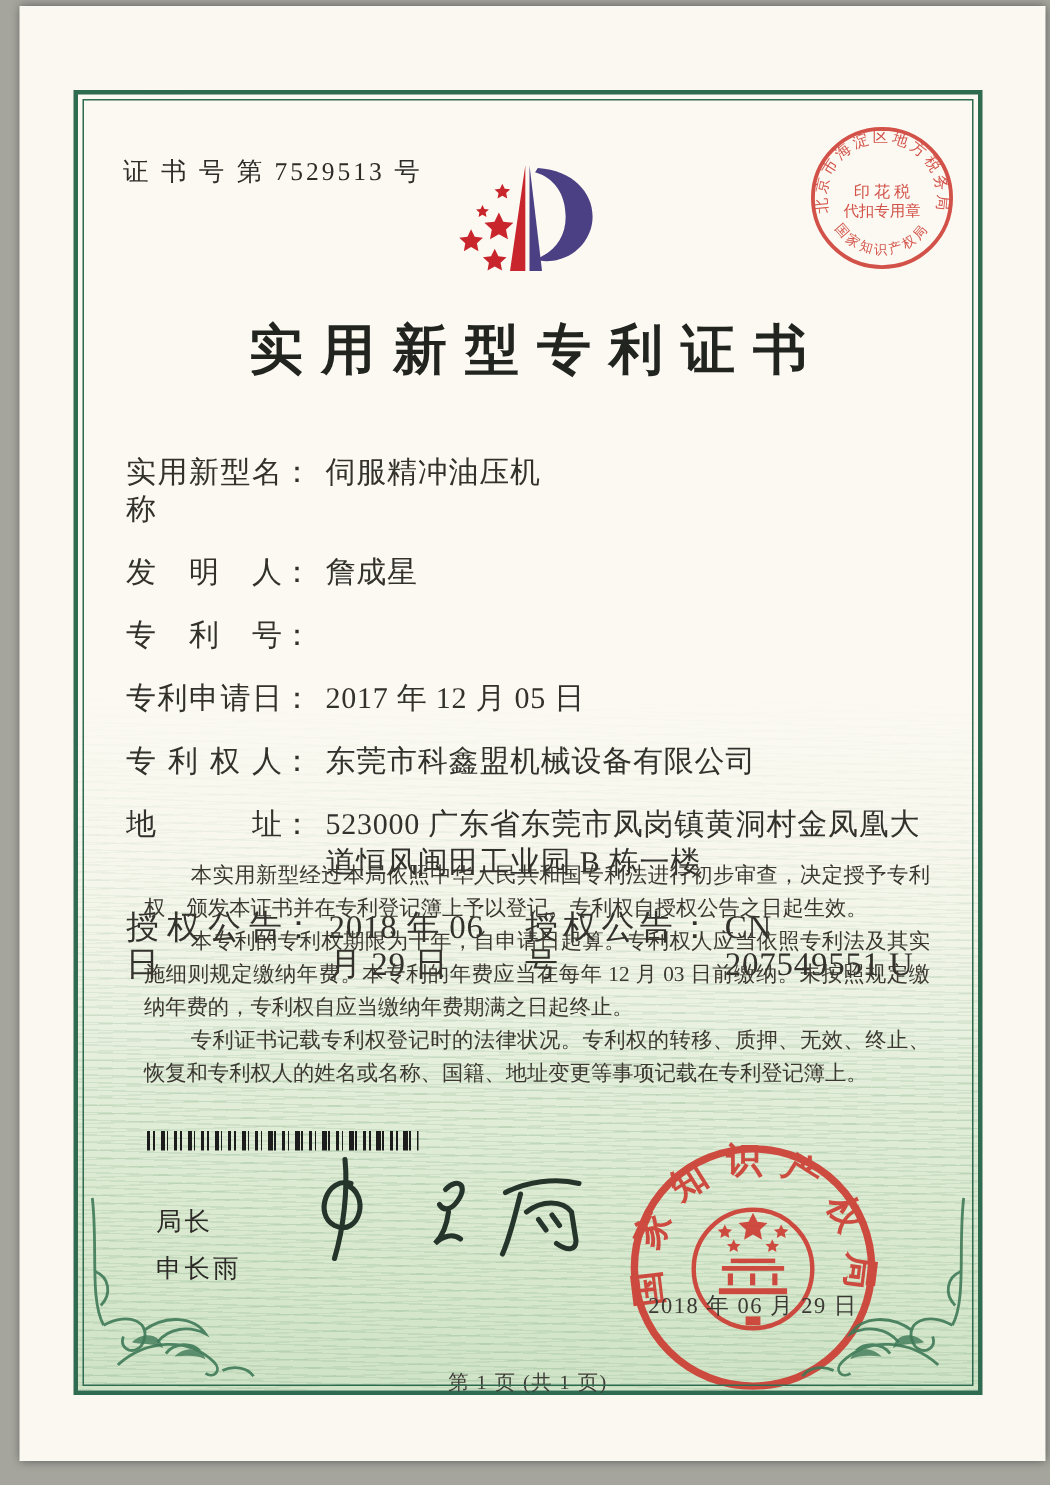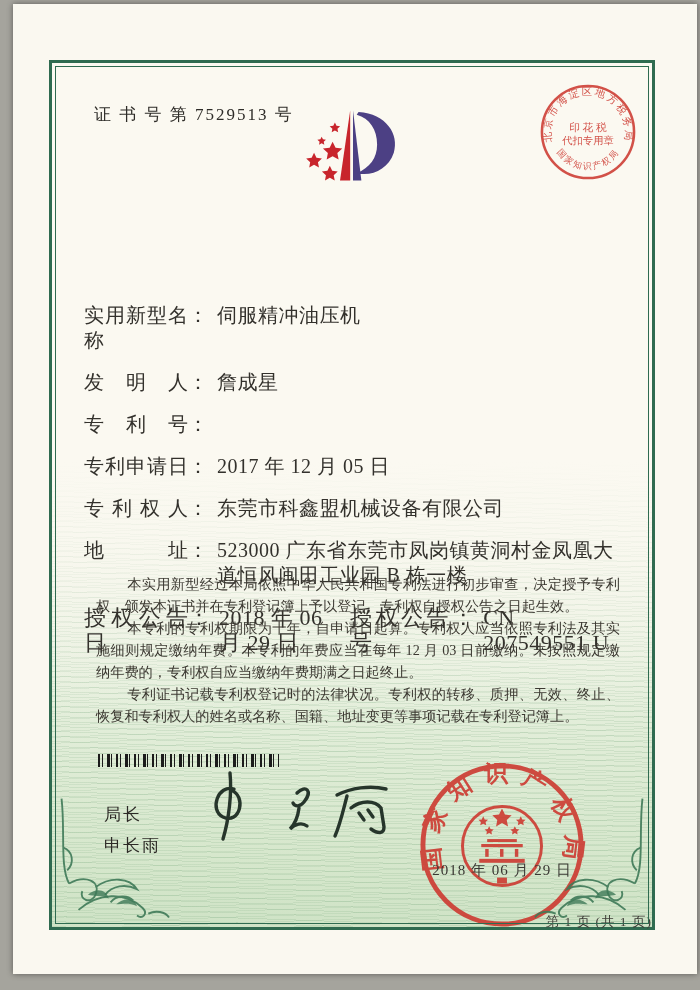--- a/index.html
+++ b/index.html
@@ -22,21 +22,21 @@
       repeating-linear-gradient(2deg,rgba(104,158,112,.16) 0 1px,rgba(104,158,112,0) 1px 5px),
       repeating-linear-gradient(-2deg,rgba(104,158,112,.13) 0 1px,rgba(104,158,112,0) 1px 6px),
       linear-gradient(180deg,#fbf9f1 0%,#f4f5ea 55%,#e3eeda 75%,#d6e7cc 92%,#cfe3c6 100%);
   }
   .frame::after{
     content:"";position:absolute;inset:3px;border:1px solid #2f6b50;pointer-events:none;
   }
   .inner{position:absolute;inset:0;}
 
   .cert-no{
-    position:absolute;left:42px;top:40px;
+    position:absolute;left:30px;top:40px;
     font-size:17px;letter-spacing:2px;color:#2e2c28;
   }
   .logo{position:absolute;left:226px;top:36px;width:150px;height:102px;}
   .tax-seal{position:absolute;left:487px;top:20px;width:98px;height:98px;opacity:.88;}
 
   .title{
     position:absolute;left:0;right:0;top:146px;text-align:center;
     font-size:36px;font-weight:600;color:#222420;
     letter-spacing:12px;text-indent:12px;
   }
@@ -69,21 +69,21 @@
   .director{position:absolute;left:52px;top:736px;font-size:17px;color:#2c2a26;letter-spacing:2px;line-height:31px;}
   .signature{position:absolute;left:148px;top:700px;width:210px;height:100px;}
 
   .office-seal{position:absolute;left:366px;top:698px;width:168px;height:168px;opacity:.9;}
   .seal-date{
     position:absolute;left:368px;top:798px;width:164px;text-align:center;
     font-size:15px;color:#3a3833;letter-spacing:1px;
   }
 
   .footer{
-    position:absolute;left:0;right:0;top:850px;text-align:right;
+    position:absolute;left:0;right:0;top:850px;text-align:center;
     font-size:13.5px;color:#3e3c37;letter-spacing:1px;
   }
 
   .corner{position:absolute;width:132px;height:132px;}
   .corner.bl{left:2px;bottom:2px;}
   .corner.br{right:2px;bottom:2px;transform:scaleX(-1);}
 
   .seal-ring-text{fill:#cd3a31;}
   .seal-center-text{fill:#cd3a31;}
 </style>
@@ -120,20 +120,21 @@
         <text class="seal-ring-text" font-size="10.5" letter-spacing="2.2">
           <textPath href="#taxTop" startOffset="50%" text-anchor="middle">北京市海淀区地方税务局</textPath>
         </text>
         <text class="seal-center-text" x="50" y="49" font-size="11" text-anchor="middle">印 花 税</text>
         <text class="seal-center-text" x="50" y="62" font-size="10.5" text-anchor="middle">代扣专用章</text>
         <text class="seal-ring-text" font-size="9" letter-spacing="1.8">
           <textPath href="#taxBottom" startOffset="50%" text-anchor="middle">国家知识产权局</textPath>
         </text>
       </svg>
 
+      <div class="title">实用新型专利证书</div>
 
       <div class="fields">
         <div class="field-row">
           <span class="f-label">实用新型名称</span>
             <span class="f-colon">：</span>
           <span class="f-value">伺服精冲油压机</span>
         </div>
         <div class="field-row">
           <span class="f-label">发明人</span>
             <span class="f-colon">：</span>

